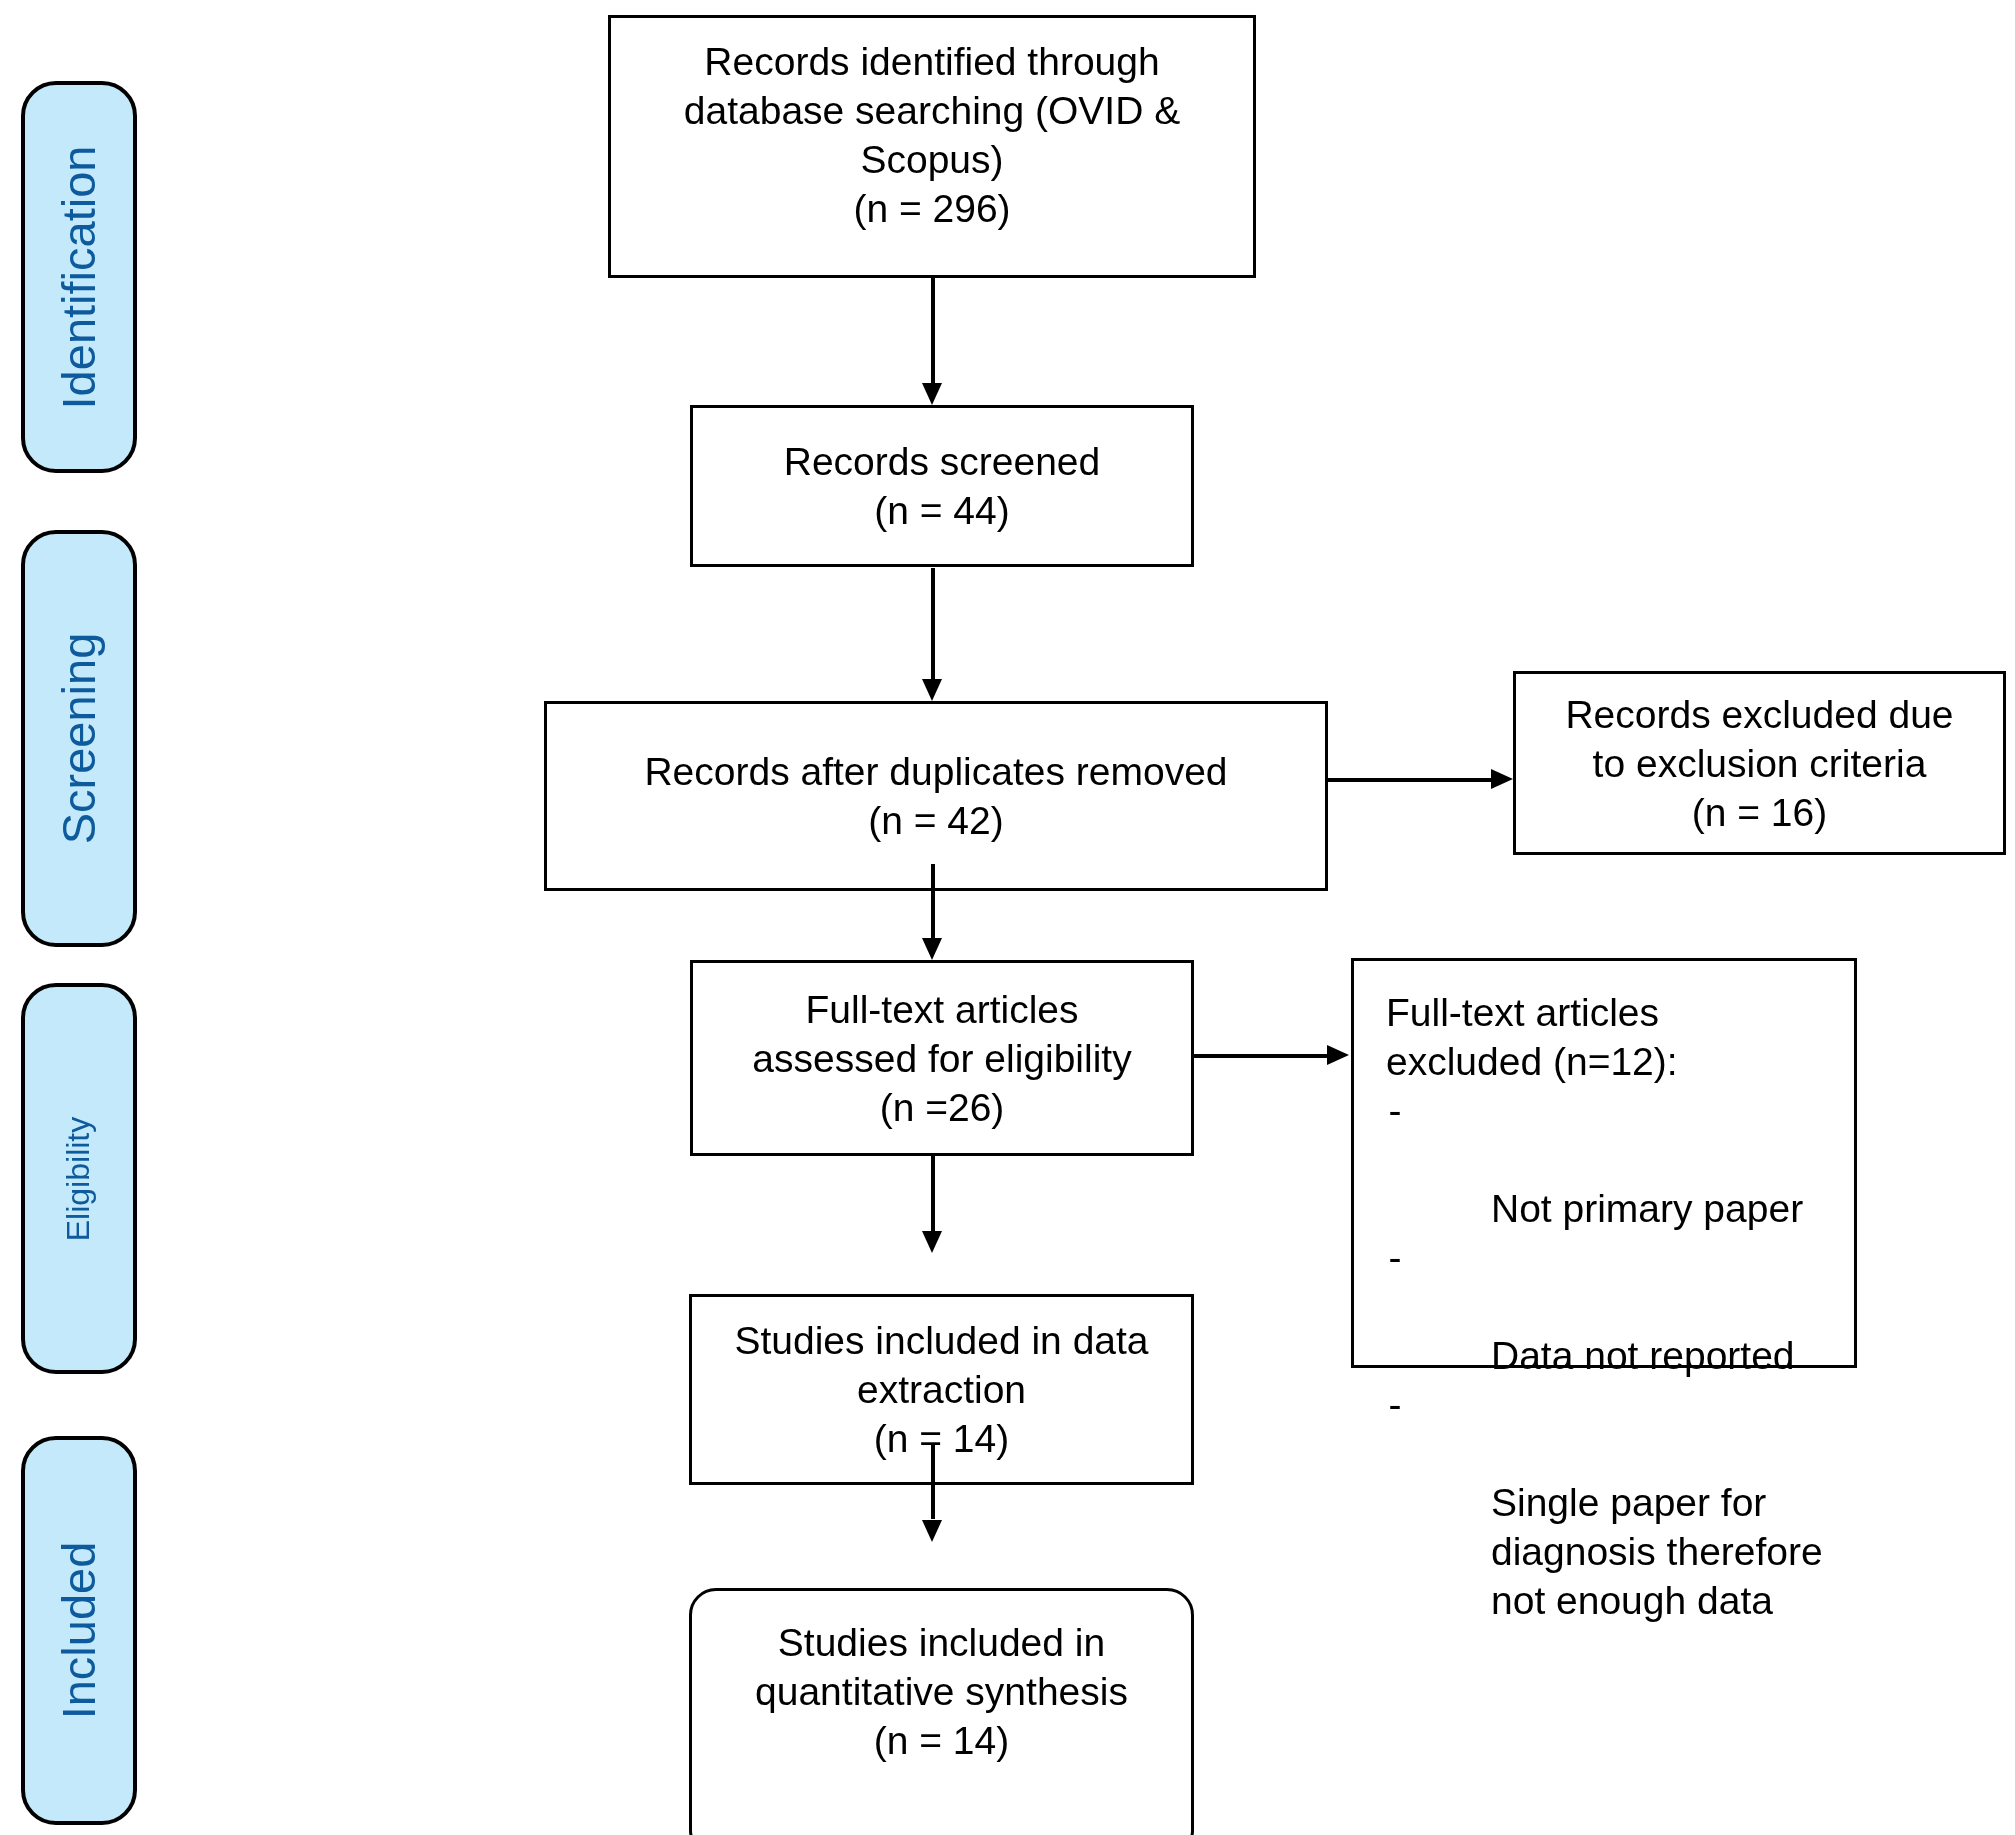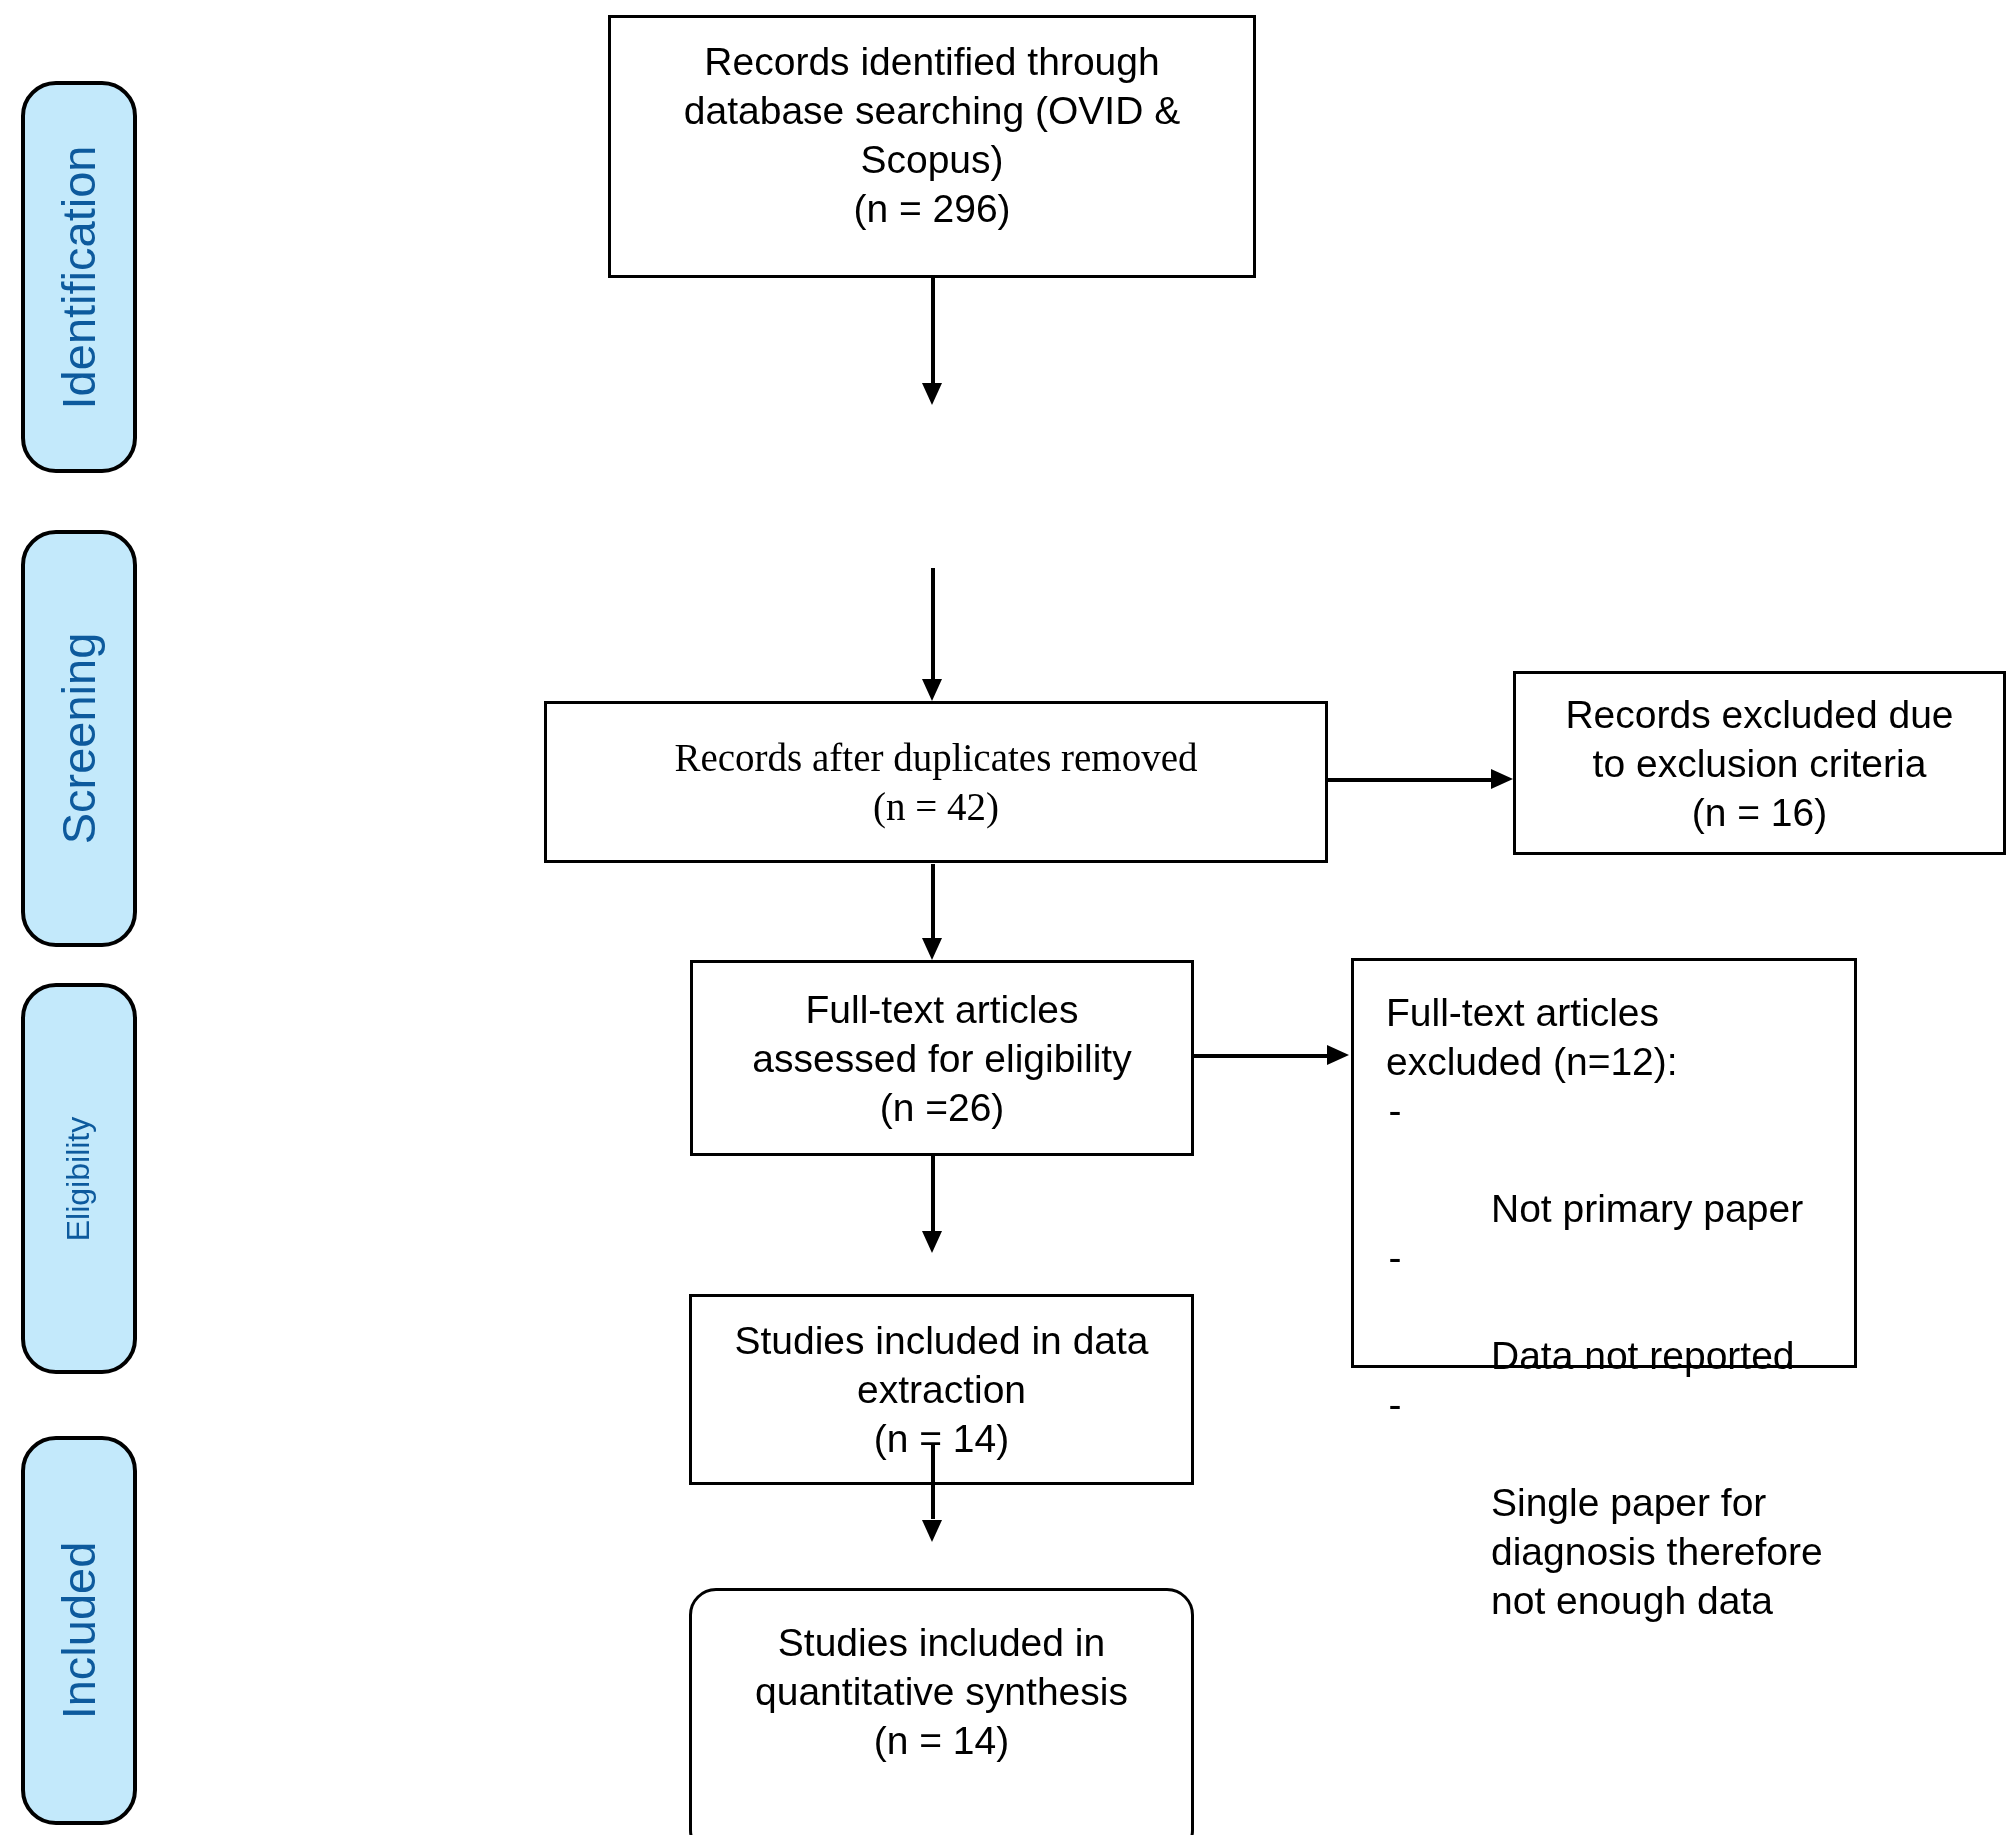--- a/index.html
+++ b/index.html
@@ -96,22 +96,26 @@
     <div class="stage-label">Included</div>
   </div>
 
   <div class="fbox top-align" style="left:608px;top:14.7px;width:648px;height:263px;padding-top:19.6px;">
     <div class="txt">Records identified through
 database searching (OVID &amp;
 Scopus)
 (n = 296)</div>
   </div>
 
+  <div class="fbox" style="left:690px;top:405px;width:504px;height:162px;">
+    <div class="txt">Records screened
+(n = 44)</div>
+  </div>
 
-  <div class="fbox" style="left:544px;top:701px;width:784px;height:162px;font-family:Liberation Serif, serif;">
+  <div class="fbox" style="left:544px;top:701px;width:784px;height:190px;">
     <div class="txt">Records after duplicates removed
 (n = 42)</div>
   </div>
 
   <div class="fbox" style="left:690px;top:960px;width:504px;height:196px;">
     <div class="txt">Full-text articles
 assessed for eligibility
 (n =26)</div>
   </div>
 

